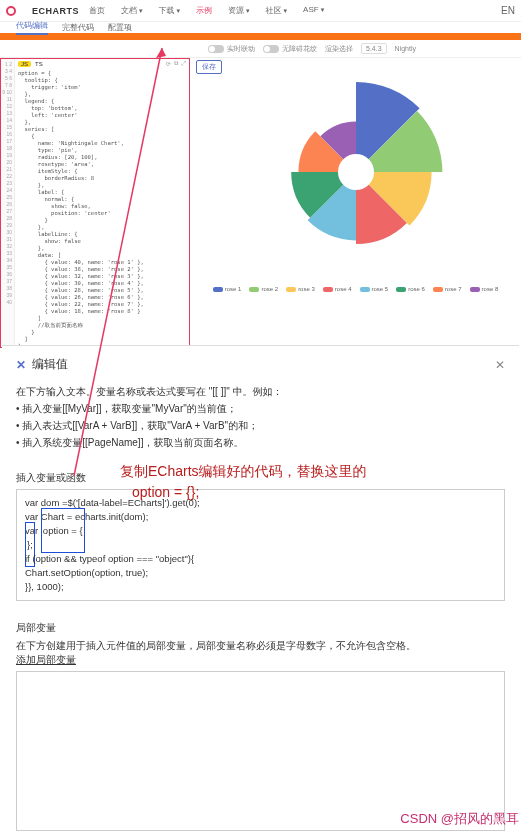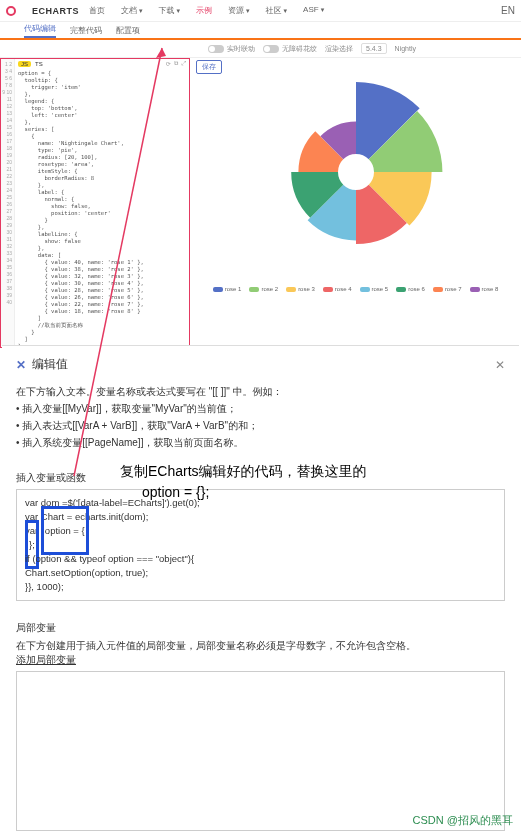--- a/index.html
+++ b/index.html
@@ -6,21 +6,21 @@
 body{width:521px;height:834px;background:#fff;font-size:9px;color:#333;position:relative;overflow:hidden}
 .topbar{display:flex;align-items:center;height:22px;padding:0 6px;border-bottom:1px solid #eee;gap:10px}
 .logo{display:flex;align-items:center;gap:16px}
 .logo-o{width:10px;height:10px;border:2px solid #e43961;border-radius:50%}
 .logo-txt{font-weight:bold;font-size:9px;letter-spacing:0.5px}
 .nav{display:flex;gap:16px;font-size:8px;color:#666}
 .nav span{cursor:pointer}
 .nav .active{color:#e43961}
 .dd::after{content:"▾";margin-left:2px;font-size:7px}
 .lang{margin-left:auto;color:#666;font-size:10px}
-.subbar{display:flex;gap:14px;height:18px;align-items:center;padding:0 24px;border-bottom:2px solid #f97316;font-size:8px;color:#666}
+.subbar{display:flex;gap:14px;height:18px;align-items:center;padding:0 16px;border-bottom:7px solid #f97316;font-size:8px;color:#666}
 .subbar .active{color:#5470c6;border-bottom:2px solid #5470c6;padding-bottom:2px}
 .optbar{display:flex;align-items:center;gap:8px;height:18px;padding:0 8px;font-size:7px;color:#888;border-bottom:1px solid #eee}
 .toggle{display:inline-flex;align-items:center;gap:3px}
 .tg{width:16px;height:8px;background:#ccc;border-radius:4px;position:relative}
 .tg::after{content:"";position:absolute;width:6px;height:6px;background:#fff;border-radius:50%;top:1px;left:1px}
 .sel{border:1px solid #ddd;padding:1px 4px;border-radius:2px;font-size:7px}
 .workspace{display:flex;height:290px}
 .editor{width:190px;border:1px solid #e43961;display:flex}
 .gutter{width:14px;background:#fafafa;font-size:5px;color:#aaa;text-align:right;padding:2px 2px 0 0;line-height:7px;border-right:1px solid #eee}
 .code{flex:1;font-family:Consolas,monospace;font-size:5.5px;line-height:7px;padding:2px 3px;color:#555;white-space:pre;overflow:hidden}
@@ -29,26 +29,26 @@
 .legend{display:flex;justify-content:center;gap:8px;margin-top:14px;font-size:6px;color:#666;flex-wrap:wrap}
 .legend span{display:flex;align-items:center;gap:2px}
 .legend i{width:10px;height:5px;border-radius:2px;display:inline-block}
 .dialog{position:absolute;top:345px;left:2px;right:2px;bottom:2px;background:#fff;border-top:1px solid #ddd;padding:10px 14px}
 .dlg-head{display:flex;align-items:center;gap:6px;font-size:12px;margin-bottom:10px}
 .dlg-x{color:#5570c6;font-weight:bold}
 .dlg-close{margin-left:auto;color:#888;cursor:pointer;font-size:12px}
 .dlg-intro{font-size:10px;line-height:17px;margin-bottom:8px}
 .dlg-label{font-size:10px;margin:20px 0 4px}
 .codebox{border:1px solid #ccc;padding:6px 8px;font-family:Consolas,monospace;font-size:9.5px;line-height:14px;position:relative;min-height:92px}
-.hl-box{border:3px solid #1d4ed8;padding:16px 1px}
-.annot{position:absolute;color:#000000;font-size:14px;font-weight:500;pointer-events:none}
+.hl-box{border:1px solid #1d4ed8;padding:16px 1px}
+.annot{position:absolute;color:#b91c1c;font-size:14px;font-weight:500;pointer-events:none}
 .arrow{position:absolute;pointer-events:none}
 .link{text-decoration:underline;color:#333;cursor:pointer}
 .bigbox{border:1px solid #ccc;height:160px;margin-top:4px}
-.watermark{position:absolute;bottom:6px;right:8px;font-size:11px;color:#15803d;opacity:0.9}
+.watermark{position:absolute;bottom:6px;right:2px;font-size:13px;color:#be185d;opacity:0.9}
 .ed-head{display:flex;gap:4px;padding:1px 3px;align-items:center;font-size:6px}
 .ed-icons{margin-left:auto;display:flex;gap:3px;color:#999}
 </style>
 </head>
 <body>
 
 <div class="topbar">
   <div class="logo">
     <span class="logo-o"></span>
     <span class="logo-txt">ECHARTS</span>
@@ -233,15 +233,15 @@
   <div style="font-size:10px;margin-bottom:0">在下方创建用于插入元件值的局部变量，局部变量名称必须是字母数字，不允许包含空格。</div>
   <div class="link" style="font-size:10px">添加局部变量</div>
   <div class="bigbox"></div>
 </div>
 
 <svg class="arrow" style="top:46px;left:66px" width="120" height="440">
   <line x1="96" y1="2" x2="8" y2="430" stroke="#e43961" stroke-width="1.5"></line>
   <polygon points="96,2 90,12 100,10" fill="#e43961"></polygon>
 </svg>
 <div class="annot" style="top:463px;left:120px">复制ECharts编辑好的代码，替换这里的</div>
-<div class="annot" style="top:484px;left:142px">option = {};</div>
+<div class="annot" style="top:484px;left:132px">option = {};</div>
 
 <div class="watermark">CSDN @招风的黑耳</div>
 
 </body></html>

